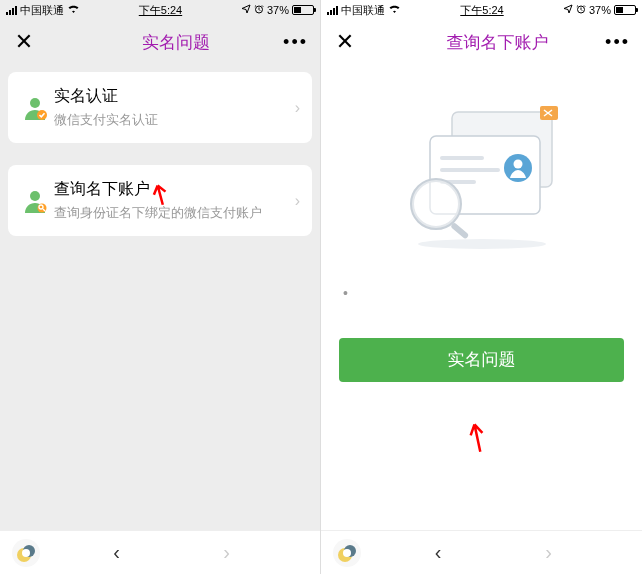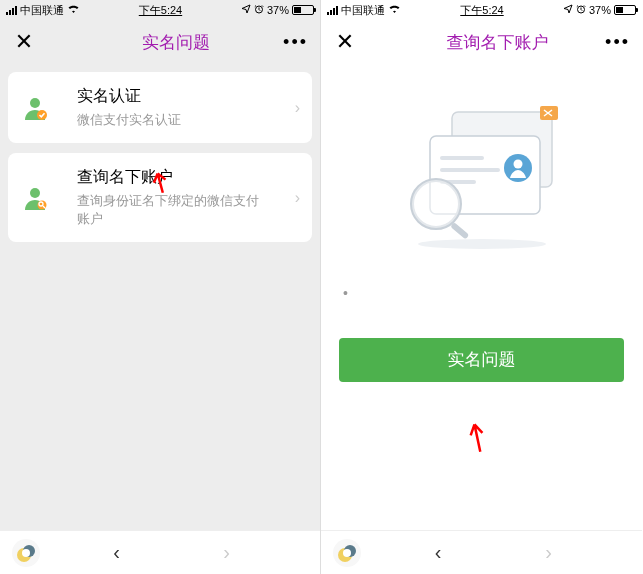--- a/index.html
+++ b/index.html
@@ -22,21 +22,21 @@
   
   .nav { height: 44px; display: flex; align-items: center; justify-content: space-between; padding: 0 12px; }
   .phone-left .nav { background: #ededed; }
   .phone-right .nav { background: #fff; }
   .nav-title { font-size: 17px; font-weight: 500; color: #a21caf; position:absolute; left:0; right:0; text-align:center; pointer-events:none;padding-left:32px;}
   .close-x { font-size: 22px; color: #000; cursor: pointer; width: 24px; text-align:center; }
   .more-dots { font-size: 18px; letter-spacing: 2px; color: #000; cursor: pointer; width: 30px; text-align:right; }
   
   .content { flex: 1; overflow: hidden; }
   .list { padding: 8px 8px; }
-  .list-item { background: #fff; border-radius: 8px; margin-bottom: 10px; padding: 14px 12px; display: flex; align-items: center; gap: 27px; cursor: pointer; position: relative; }
+  .list-item { background: #fff; border-radius: 8px; margin-bottom: 22px; padding: 14px 12px; display: flex; align-items: center; gap: 4px; cursor: pointer; position: relative; }
   .list-icon { width: 30px; height: 30px; position: relative; flex-shrink:0; }
   .person-svg { width:100%; height:100%; }
   .list-text { flex: 1; }
   .list-title { font-size: 16px; color: #000; margin-bottom: 4px; }
   .list-sub { font-size: 13px; color: #999; }
   .chevron { color: #ccc; font-size: 16px; }
   .arrow-overlay { position:absolute; color:red; font-size:22px; pointer-events:none; z-index:10; }
   
   .illustration { height: 180px; display: flex; align-items: center; justify-content: center; margin-top: 20px; }
   .desc { padding: 18px 22px; font-size: 14px; color: #666; line-height: 1.7; display:flex; }

